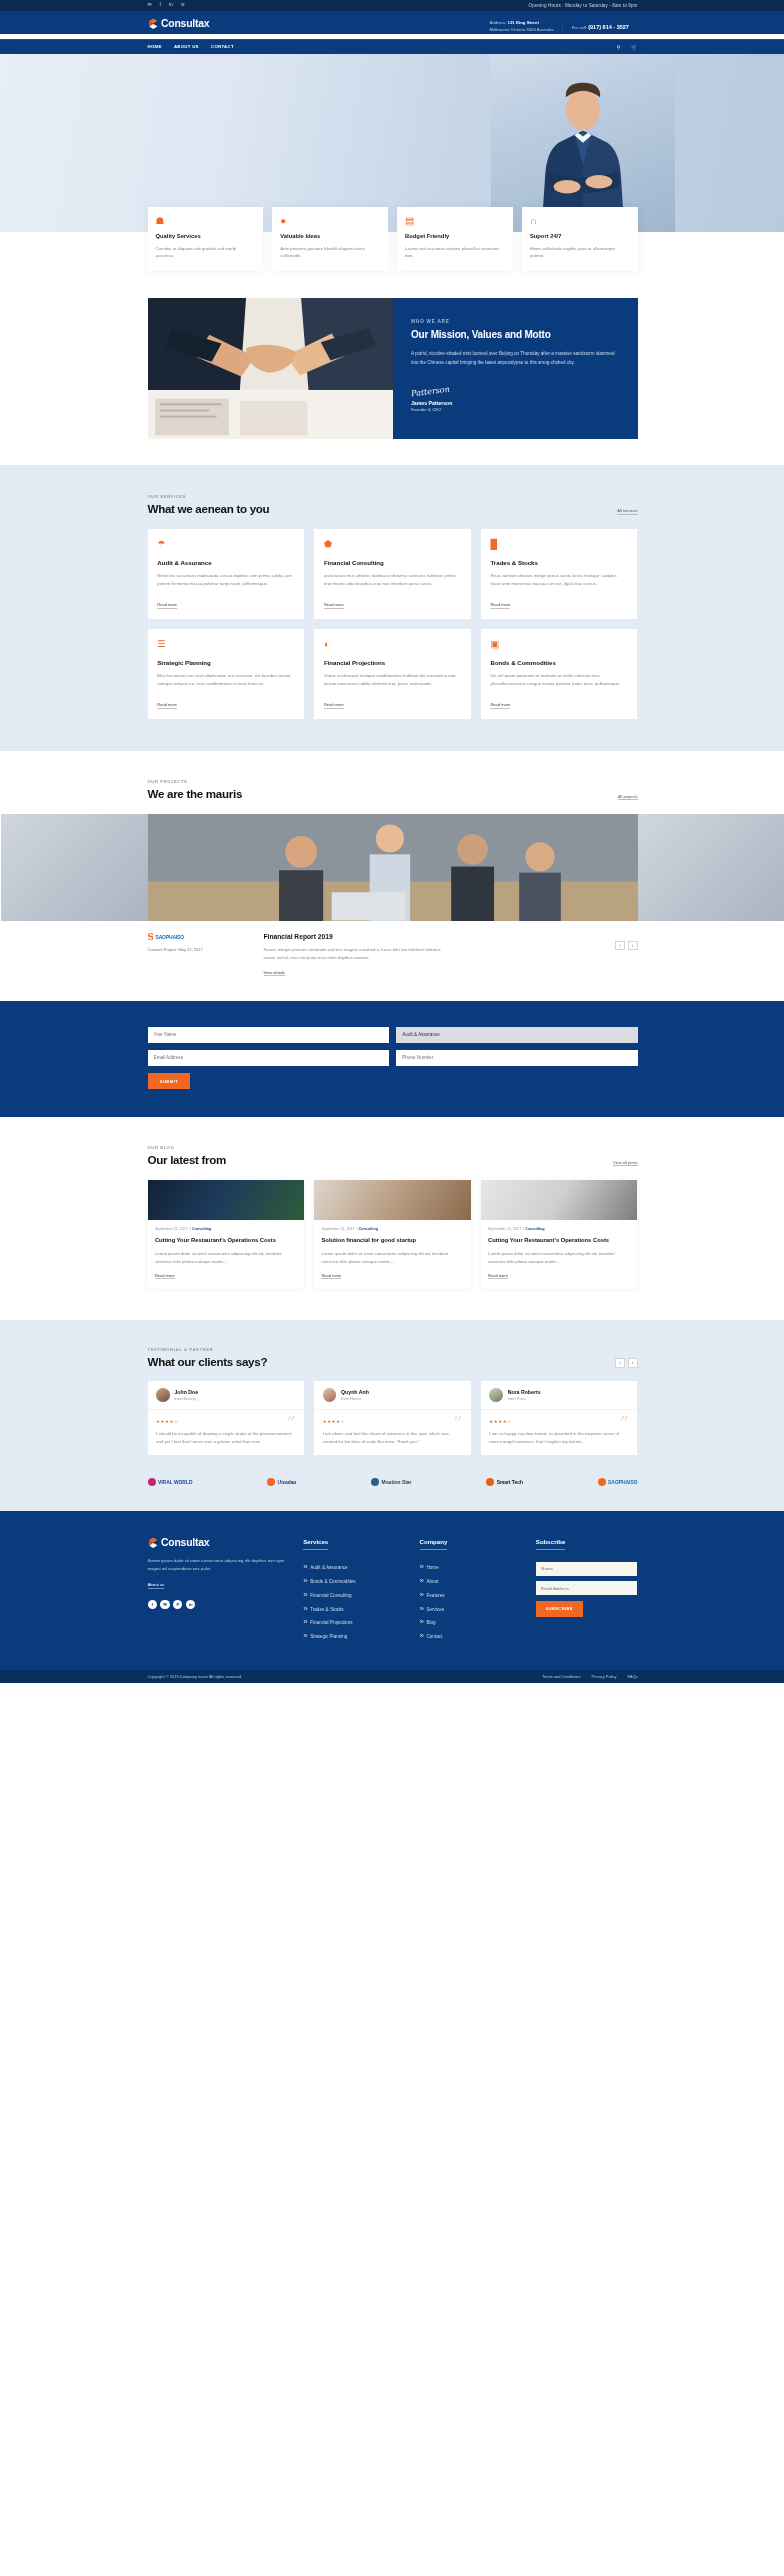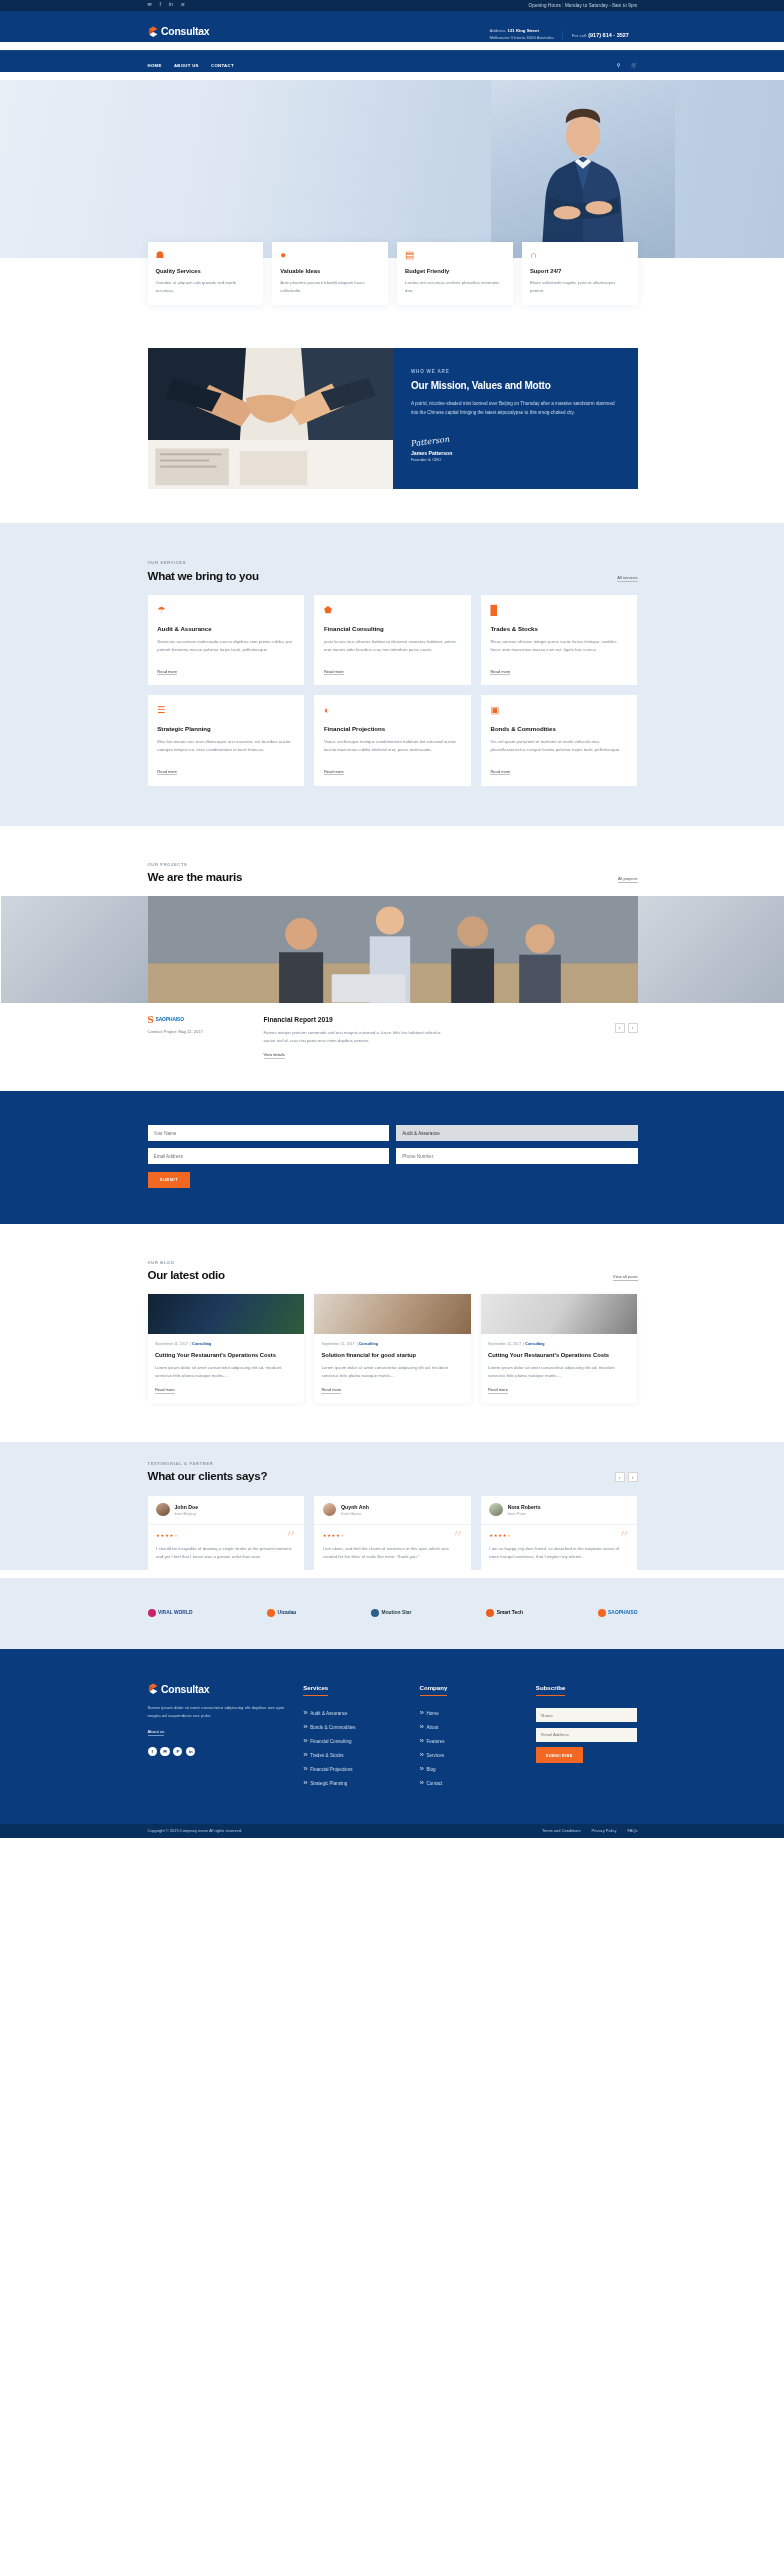--- a/index.html
+++ b/index.html
@@ -1,19 +1,19 @@
 <!DOCTYPE html>
 <html style="font-size:9.8px"><head>
 <meta charset="utf-8">
 <style>
   *{box-sizing:border-box;margin:0;padding:0}
   html,body{width:785px;}
   body{font-family:"Liberation Sans",sans-serif;background:#fff;color:#333;font-size:8px;}
   .wrap{width:785px;margin:0 auto;}
-  .container{width:490px;margin:8px auto;position:relative;}
+  .container{width:490px;margin:0 auto;position:relative;}
 
   
   .topbar{background:#0a2a52;height:11px;display:flex;align-items:center;}
   .topbar .container{display:flex;align-items:center;justify-content:space-between;}
   .social-top{display:flex;gap:8px;align-items:center;}
   .social-top span{color:#c9d6e6;font-size:4.9px;line-height:1;}
   .open-hours{color:#c9d6e6;font-size:4.6px;letter-spacing:0.1px;}
 
   
   .header{background:#0a3c7d;padding:6.7px 0 0;}
@@ -131,21 +131,21 @@
   .post-img.a{background:linear-gradient(120deg,#123 0%,#1d3a5c 45%,#2d5c3a 100%);}
   .post-img.b{background:linear-gradient(120deg,#ded6cc 0%,#b99e84 50%,#8a6a4c 100%);}
   .post-img.c{background:linear-gradient(120deg,#e6e6e6 0%,#cfcfcf 50%,#7d7d7d 100%);}
   .post-body{padding:7.4px 7.4px 9.2px;}
   .post-meta{font-size:3.7px;color:#8b98a6;margin-bottom:4.9px;}
   .post-meta b{color:#0d4a96;font-weight:bold;}
   .post h3{font-size:5.8px;font-weight:bold;color:#111;line-height:1.4;margin-bottom:5.5px;}
   .post p{font-size:4.3px;line-height:1.8;color:#7b8794;}
 
   
-  .testi{background:#e3ebf4;padding:11px 0 0;}
+  .testi{background:#e3ebf4;padding:27px 0 0;}
   .testi-grid{display:flex;gap:9.8px;}
   .tcard{background:#fff;flex:1;}
   .tcard-top{display:flex;align-items:center;gap:4.9px;padding:7.4px 8.6px;border-bottom:0.6px solid #eef1f5;}
   .avatar{width:13.5px;height:13.5px;border-radius:50%;flex:0 0 auto;}
   .av1{background:linear-gradient(150deg,#c9a489,#6e4f3a);}
   .av2{background:linear-gradient(150deg,#e8c5ae,#9a6a4f);}
   .av3{background:linear-gradient(150deg,#cfd7c4,#6d7a5e);}
   .tname{font-size:5.2px;font-weight:bold;color:#111;}
   .tfrom{font-size:4px;color:#98a3ae;margin-top:1.2px;}
   .tcard-body{padding:8.6px;position:relative;}
@@ -320,21 +320,21 @@
         </div>
       </div>
     </div>
   </div>
 
   <div class="services">
     <div class="container">
       <div class="sec-head">
         <div>
           <div class="sec-eyebrow">OUR SERVICES</div>
-          <h2>What we bring to you</h2>
+          <h2>What we aenean to you</h2>
         </div>
         <a href="#" class="sec-link">All services</a>
       </div>
       <div class="svc-grid" id="services-grid">
  <div class="svc">
   <div class="sicon">☂</div>
   <h3>Audit &amp; Assurance</h3>
   <p>Senectus accumsan malesuada cursus dapibus sem primis cubilia, per potenti fermentu massa pulvinar turpis taciti, pellentesque.</p>
   <a href="#" class="readmore">Read more</a>
  </div>
@@ -438,21 +438,21 @@
         <button class="btn-submit">SUBMIT</button>
       </div>
     </div>
   </div>
 
   <div class="blog">
     <div class="container">
       <div class="sec-head">
         <div>
           <div class="sec-eyebrow">OUR BLOG</div>
-          <h2>Our latest odio</h2>
+          <h2>Our latest from</h2>
         </div>
         <a href="#" class="sec-link">View all posts</a>
       </div>
       <div class="blog-grid" id="blog-grid">
  <div class="post">
   <div class="post-img a"></div>
   <div class="post-body">
    <div class="post-meta">
     <span>September 11, 2017</span>
     &nbsp;|&nbsp;<b>Consulting</b>

